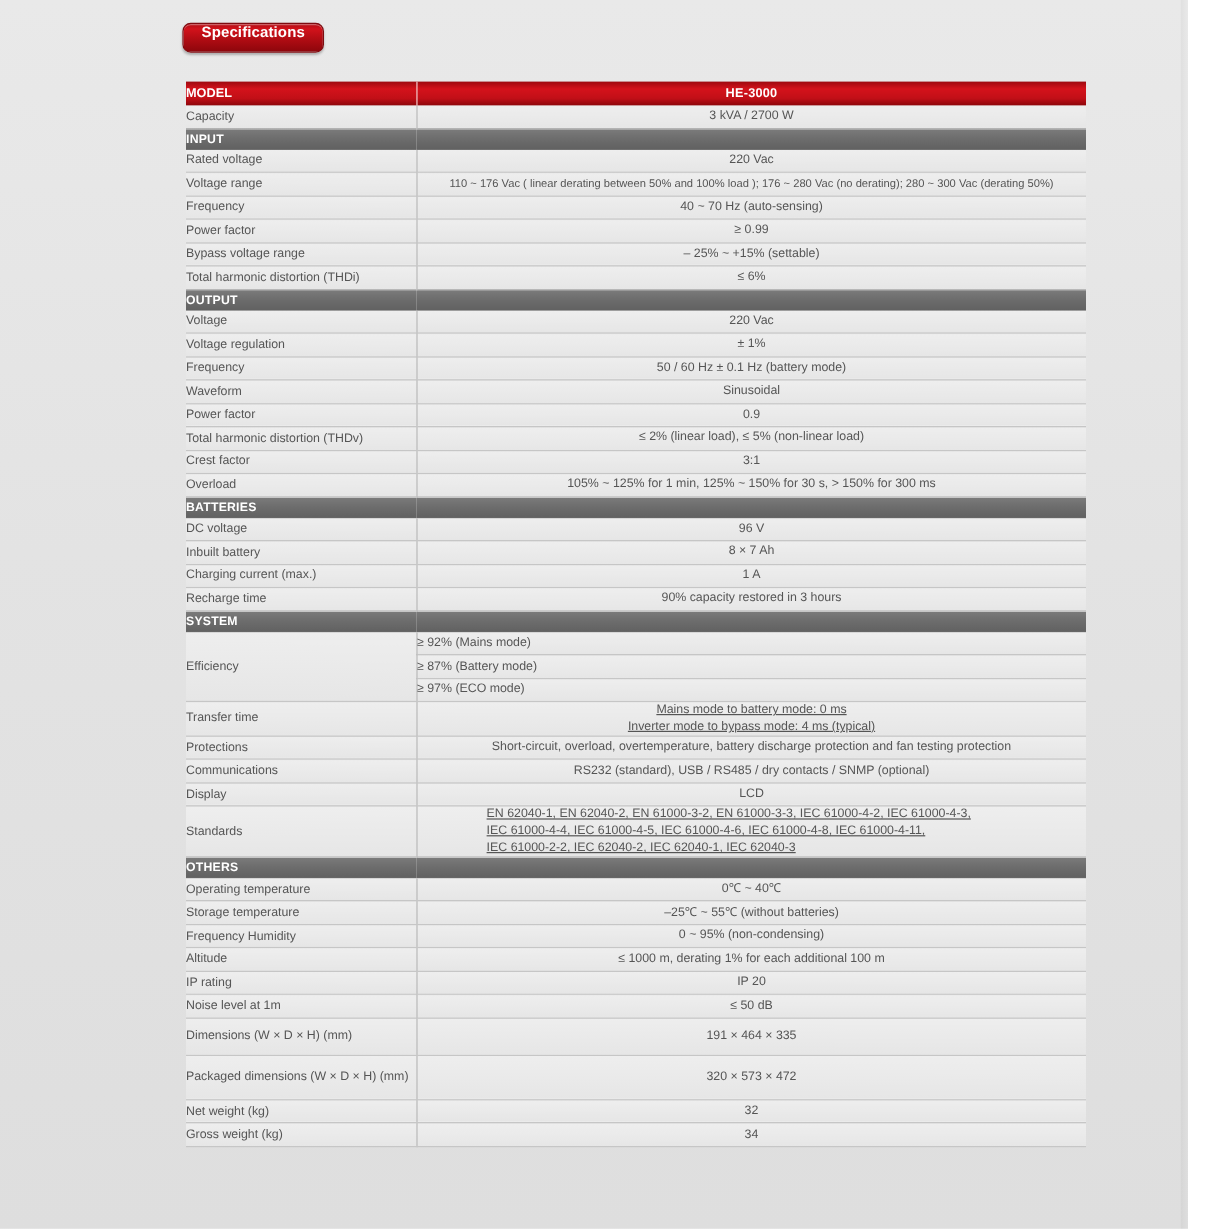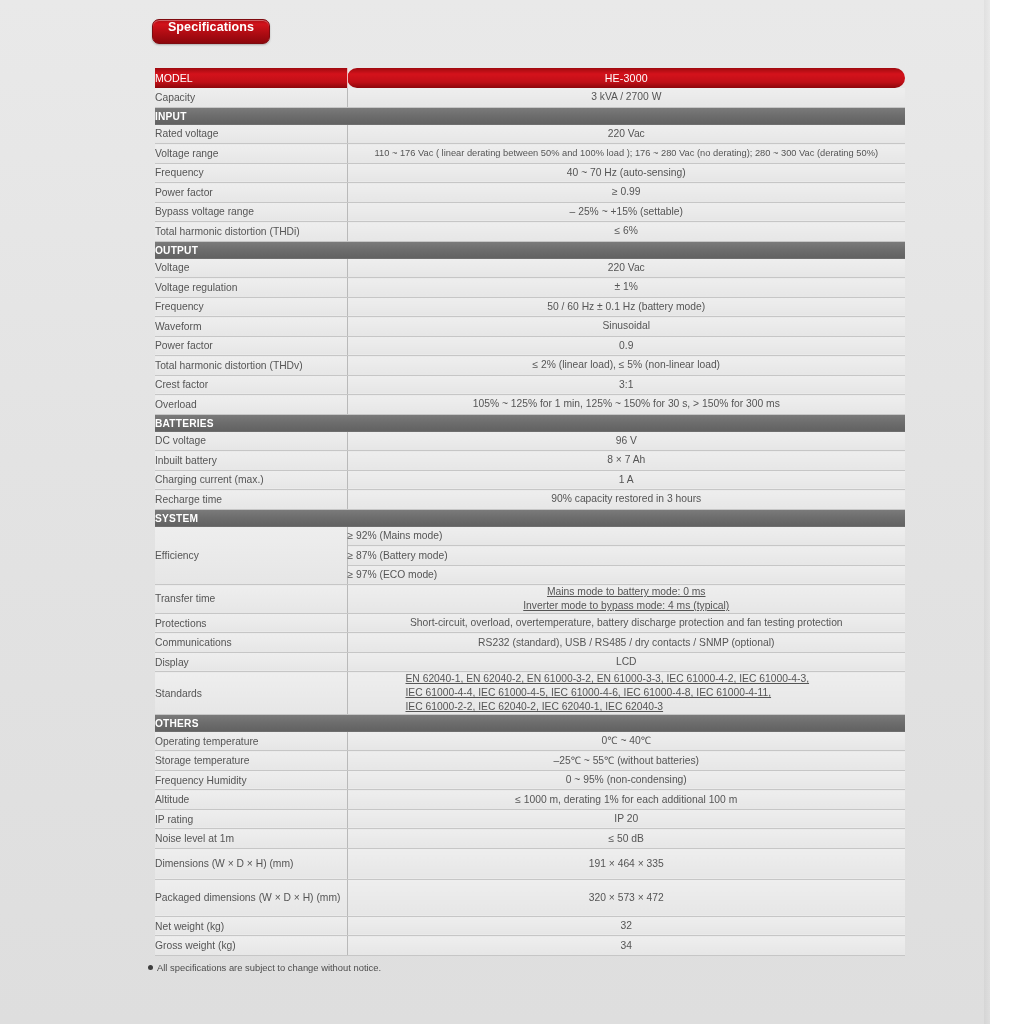--- a/index.html
+++ b/index.html
@@ -66,32 +66,31 @@
     vertical-align: middle;
   }
 
   col.c-label { width: 192px; }
   col.c-value { width: 558px; }
 
   
   .model-head td {
     background: linear-gradient(180deg, #9e0a10 0%, #d4121b 30%, #c10f17 70%, #8c060b 100%);
     color: #ffffff;
-    font-weight: normal;
+    font-weight: bold;
     font-size: 10.6px;
     height: 20px;
   }
   .model-head .lbl {
     padding-left: 8px;
     border-right: 1px solid #f0b9bc;
   }
   .model-head .val {
     text-align: center;
     letter-spacing: 0.2px;
-    border-radius: 10px;
   }
 
   
   .section-band td {
     background: linear-gradient(180deg, #7b7b7b 0%, #6c6c6c 50%, #616161 100%);
     color: #ffffff;
     font-weight: bold;
     font-size: 10.2px;
     height: 17px;
     letter-spacing: 0.2px;
@@ -359,19 +358,15 @@
         </tr>
       <tr class="row">
           <td class="lbl">Gross weight (kg)</td>
           <td class="val">34</td>
         </tr>
 
     </tbody>
   </table>
 
   <div id="footnotes">
-    <div>
-      <span class="bullet"></span>
-      <span>All specifications are subject to change without notice.</span>
-    </div>
   </div>
 
 </div>
 
 </body></html>

